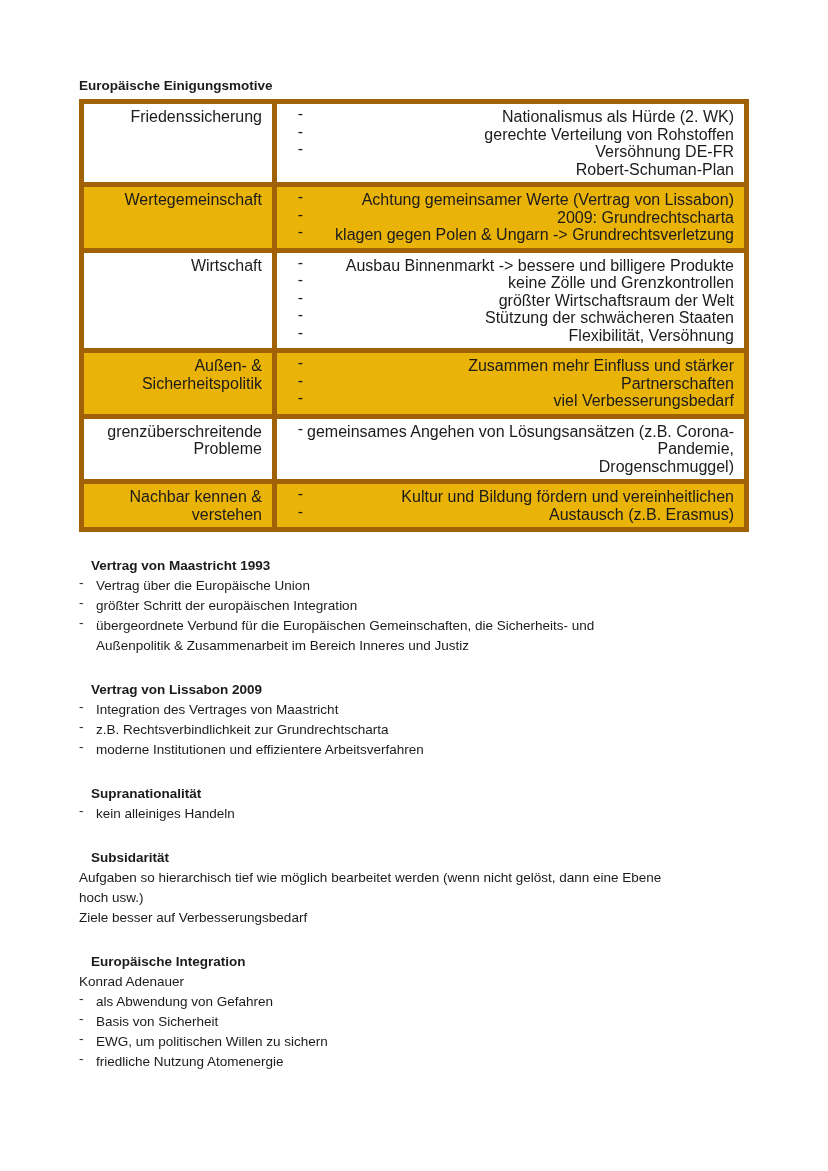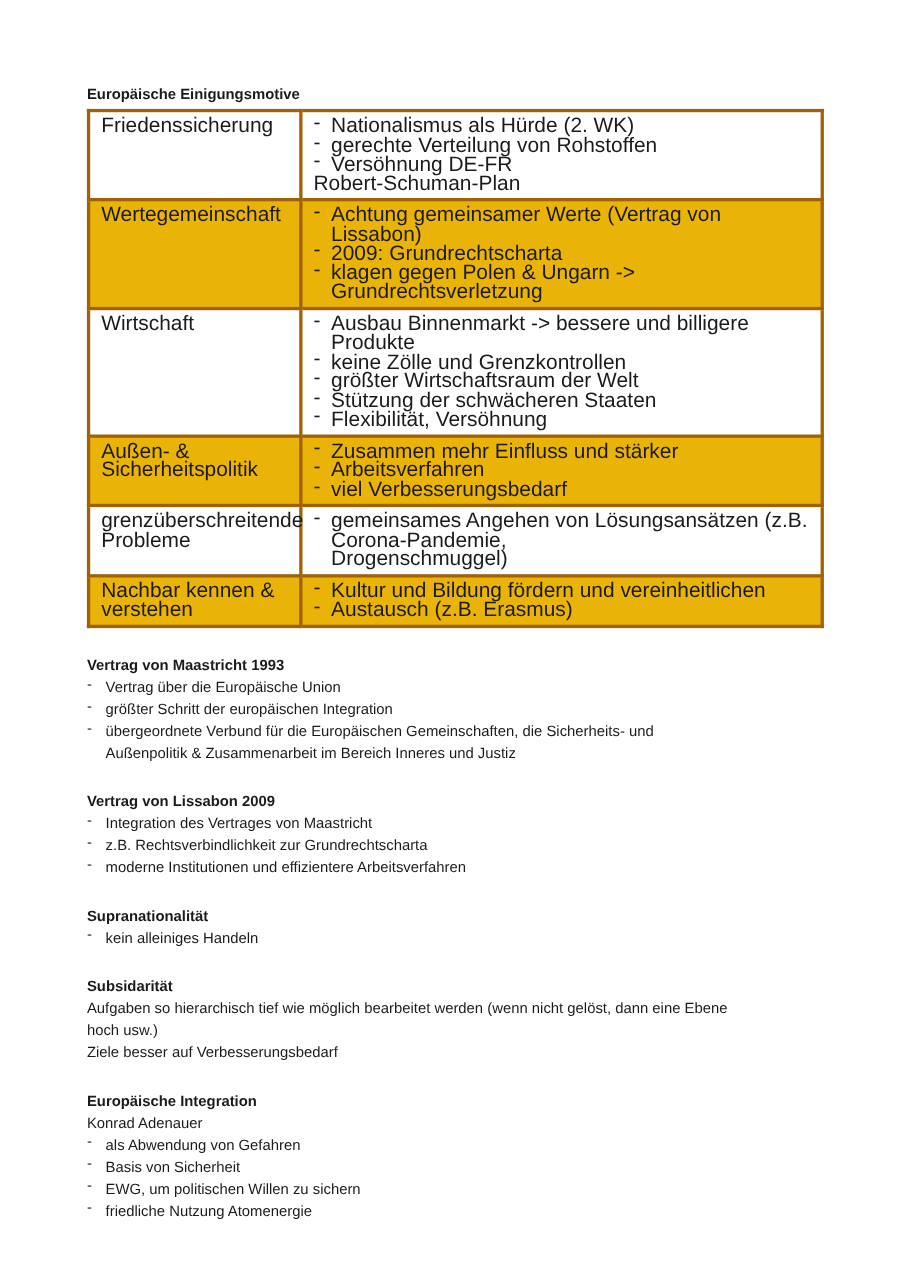--- a/index.html
+++ b/index.html
@@ -25,44 +25,46 @@
     font-weight: bold;
     line-height: 20px;
     margin-bottom: 3px;
   }
   table.motives-table {
     border-collapse: collapse;
     width: 670px;
     table-layout: fixed;
   }
   table.motives-table td {
-    border: 3px solid #a16207;
+    border: 5px solid #a16207;
     vertical-align: top;
     padding: 4px 10px;
-    font-size: 19px;
+    font-size: 16px;
     line-height: 17.5px;
+    text-align: right;
   }
   td.topic-cell { width: 193px; }
   tr.shaded td { background: #eab308; }
   .bullet { display: flex; }
   .dash {
     flex: 0 0 16px;
     transform: translateY(-3px);
   }
   .bullet-text { flex: 1; }
   .plain-line { }
   .section {
     margin-top: 24px;
     font-size: 13.5px;
     line-height: 20px;
   }
   .section-heading {
     font-size: 13.5px;
     line-height: 20px;
     font-weight: bold;
+    margin-left: 12px;
   }
   .subheading { }
   .section .dash { flex: 0 0 17px; }
 </style>
 </head>
 <body>
 
 <div class="page">
   <div class="content">
     <h1 class="doc-heading">Europäische Einigungsmotive</h1>
@@ -130,21 +132,21 @@
           </tr>
           <tr class="shaded">
             <td class="topic-cell">Außen- &amp; Sicherheitspolitik</td>
             <td class="detail-cell">
               <div class="bullet">
                 <span class="dash">-</span>
                 <div class="bullet-text">Zusammen mehr Einfluss und stärker</div>
               </div>
               <div class="bullet">
                 <span class="dash">-</span>
-                <div class="bullet-text">Arbeitsverfahren</div>
+                <div class="bullet-text">Partnerschaften</div>
               </div>
               <div class="bullet">
                 <span class="dash">-</span>
                 <div class="bullet-text">viel Verbesserungsbedarf</div>
               </div>
             </td>
           </tr>
           <tr>
             <td class="topic-cell">grenzüberschreitende Probleme</td>
             <td class="detail-cell">

